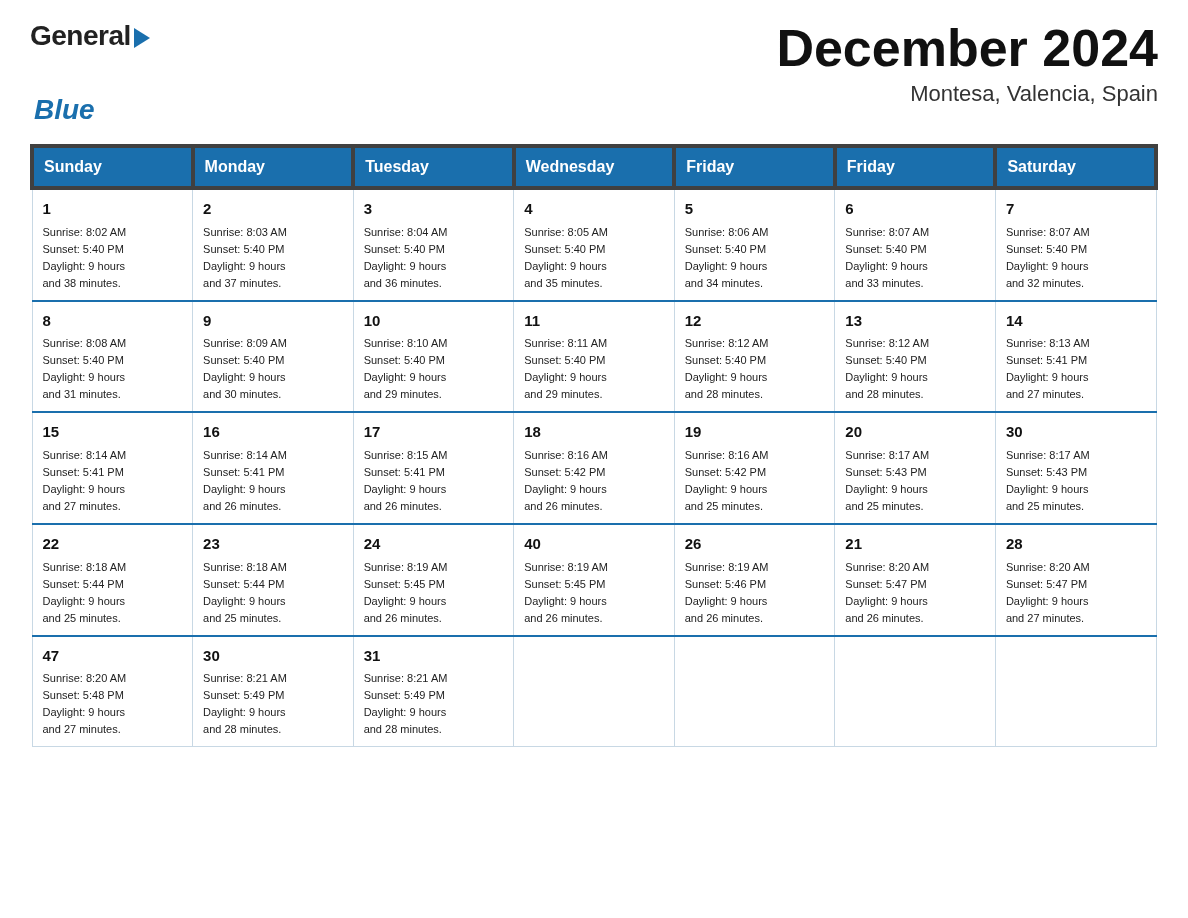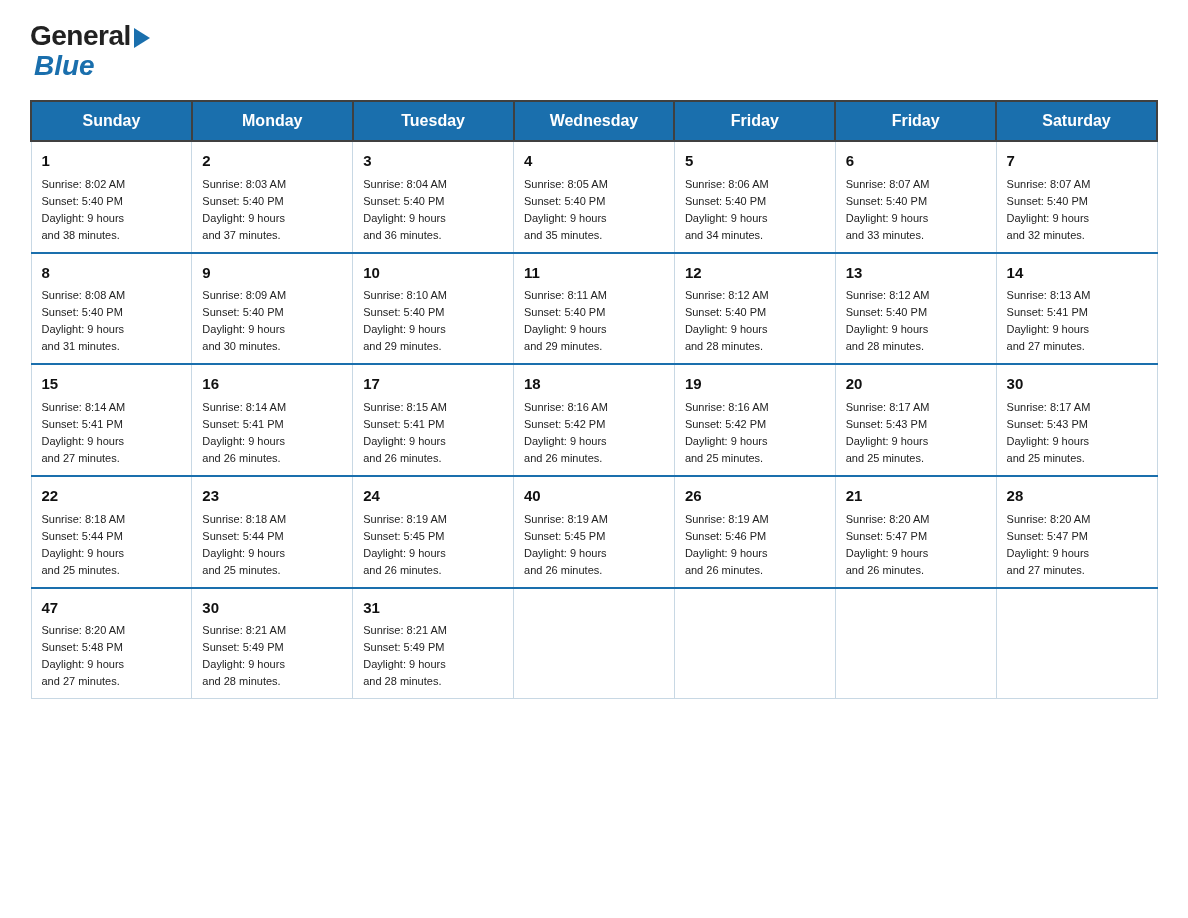--- a/index.html
+++ b/index.html
@@ -14,20 +14,21 @@
     .header {
       display: flex;
       justify-content: space-between;
       align-items: flex-start;
       margin-bottom: 18px;
     }
     .logo {
       display: flex;
       flex-direction: column;
       align-items: flex-start;
+      gap: 44px;
     }
     .logo-top {
       display: flex;
       align-items: center;
     }
     .logo-general {
       font-size: 28px;
       font-weight: bold;
       color: #222;
       letter-spacing: -0.5px;
@@ -66,22 +67,22 @@
       width: 100%;
       border-collapse: collapse;
       border: 1px solid #a0b8c8;
     }
     .calendar th {
       background: #1a6fad;
       color: #fff;
       font-size: 16px;
       font-weight: bold;
       padding: 10px 10px;
-      text-align: center;
-      border: 2px solid #404040;
+      text-align: left;
+      border: 4px solid #404040;
     }
     .calendar td {
       vertical-align: top;
       padding: 8px 10px;
       border: 1px solid #c8d8e4;
       font-size: 13px;
       line-height: 1.5;
       width: calc(100% / 7);
       min-height: 95px;
     }
@@ -113,20 +114,24 @@
 <div class="header">
   <div class="logo">
     <div class="logo-top">
       <span class="logo-general">General</span>
       <span class="logo-arrow"></span>
     </div>
     <div style="margin-left:2px; margin-top:-2px;">
       <span class="logo-blue">Blue</span>
     </div>
   </div>
+  <div class="title-block">
+    <div class="title-month">December 2024</div>
+    <div class="title-location">Montesa, Valencia, Spain</div>
+  </div>
 </div>
 
 <table class="calendar">
   <thead>
     <tr>
     <th>Sunday</th>
         <th>Monday</th>
         <th>Tuesday</th>
         <th>Wednesday</th>
         <th>Friday</th>

